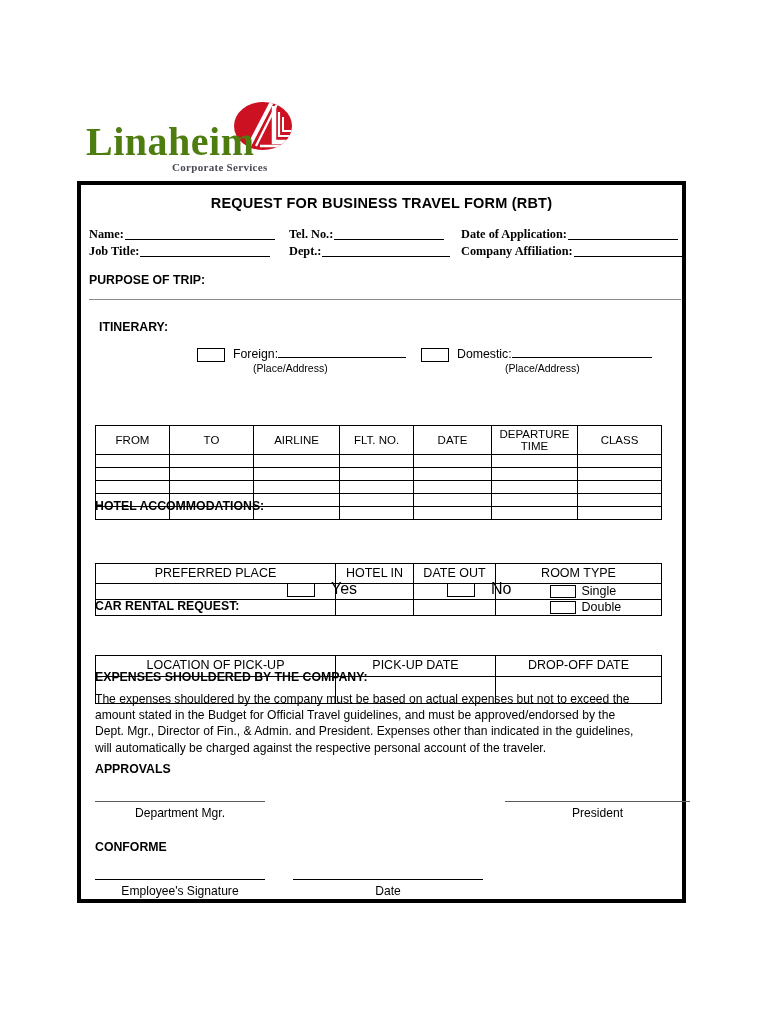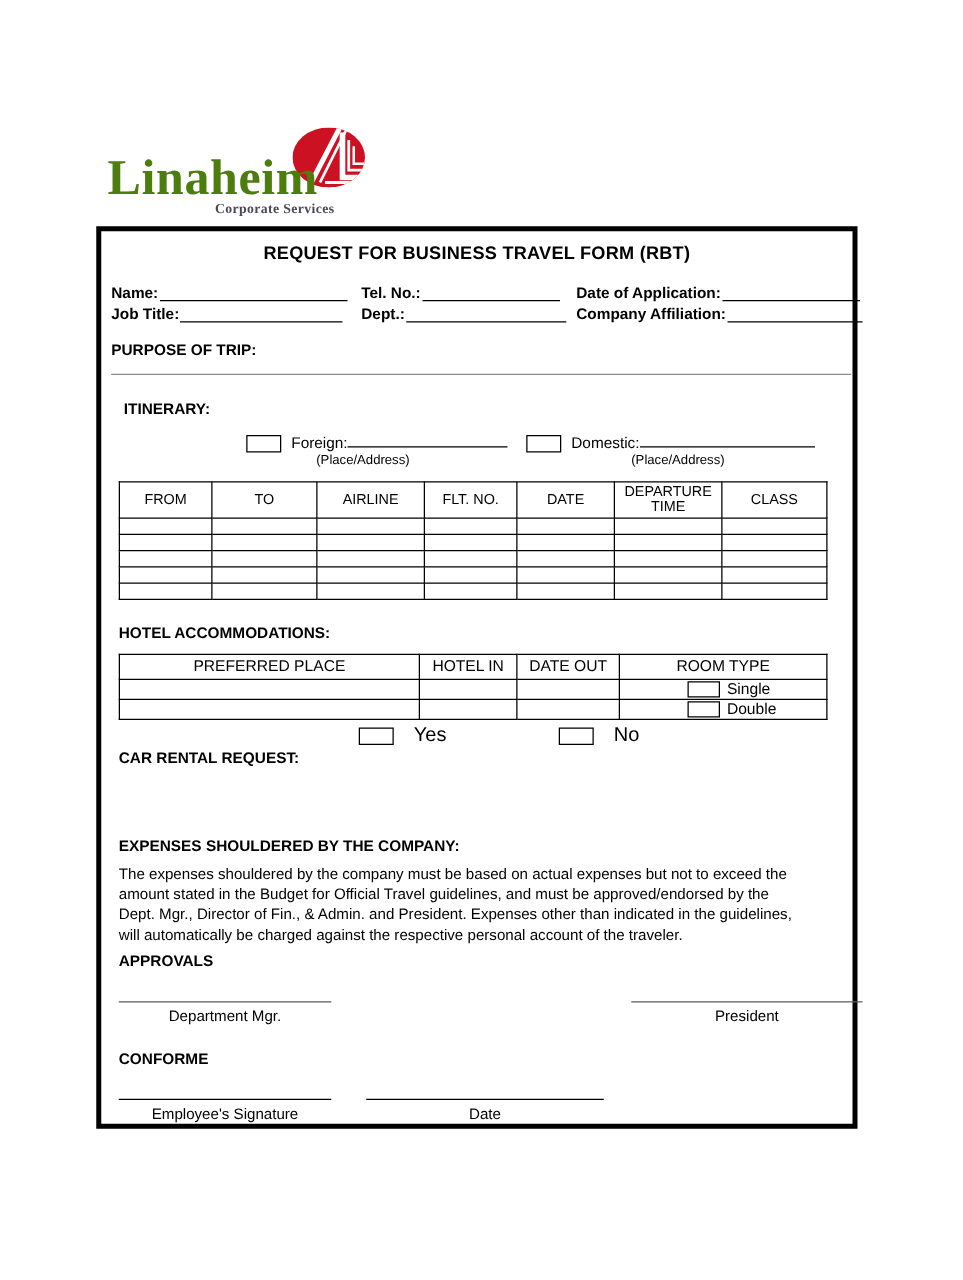--- a/index.html
+++ b/index.html
@@ -83,21 +83,21 @@
     position: absolute;
     left: 8px;
     width: 594px;
     height: 16px;
     font-size: 12.3px;
     font-weight: 700;
   }
   #hdr-row-1 { top: 42px; }
   #hdr-row-2 { top: 59px; }
 
-  .hf { position: absolute; white-space: nowrap; display: flex; align-items: flex-end; }
+  .hf { position: absolute; white-space: nowrap; display: flex; align-items: flex-start; font-family: Liberation Serif, serif; }
   .hf-label { font-weight: 700; }
   .hf-rule {
     display: inline-block;
     border-bottom: 1.6px solid #000;
     height: 12px;
     margin-left: 1px;
   }
 
   
   .sec-label {
@@ -160,20 +160,21 @@
   }
   #foreign-caption { left: 172px; }
   #domestic-caption { left: 424px; }
 
   
   table.form-table {
     position: absolute;
     border-collapse: collapse;
     table-layout: fixed;
     background: #fff;
+    margin-top: 40px;
   }
   table.form-table td {
     border: 1.4px solid #000;
     font-size: 12px;
     text-align: center;
     padding: 0;
     vertical-align: middle;
     line-height: 1.05;
   }
   table.form-table td.hcell { height: 26px; }
@@ -435,20 +436,39 @@
     <span class="yesno-opt" id="yesno-yes">
       <span class="cbox"></span><span class="yn-label">Yes</span>
     </span>
     <span class="yesno-opt" id="yesno-no">
       <span class="cbox"></span><span class="yn-label">No</span>
     </span>
   </div>
 
   <div class="sec-label" id="car-label">CAR RENTAL REQUEST:</div>
 
+  <table class="form-table" id="car-table">
+    <colgroup>
+      <col style="width:240px">
+        <col style="width:160px">
+        <col style="width:166px">
+    </colgroup>
+    <tbody>
+      <tr>
+        <td class="hcell">LOCATION OF PICK-UP</td>
+        <td class="hcell">PICK-UP DATE</td>
+        <td class="hcell">DROP-OFF DATE</td>
+      </tr>
+      <tr>
+        <td class="bcell"></td>
+        <td class="bcell"></td>
+        <td class="bcell"></td>
+      </tr>
+    </tbody>
+  </table>
 
   <div class="sec-label" id="expenses-label">EXPENSES SHOULDERED BY THE COMPANY:</div>
   <div id="expenses-text">The expenses shouldered by the company must be based on actual expenses but not to exceed the amount stated in the Budget for Official Travel guidelines, and must be approved/endorsed by the Dept. Mgr., Director of Fin., &amp; Admin. and President. Expenses other than indicated in the guidelines, will automatically be charged against the respective personal account of the traveler.</div>
 
   <div class="sec-label" id="approvals-label">APPROVALS</div>
   <div class="sig-group" id="sig-approvals">
     <div class="sig-slot" id="approval-slot-0">
       <div class="sig-line"></div>
       <div class="sig-caption">Department Mgr.</div>
     </div>

